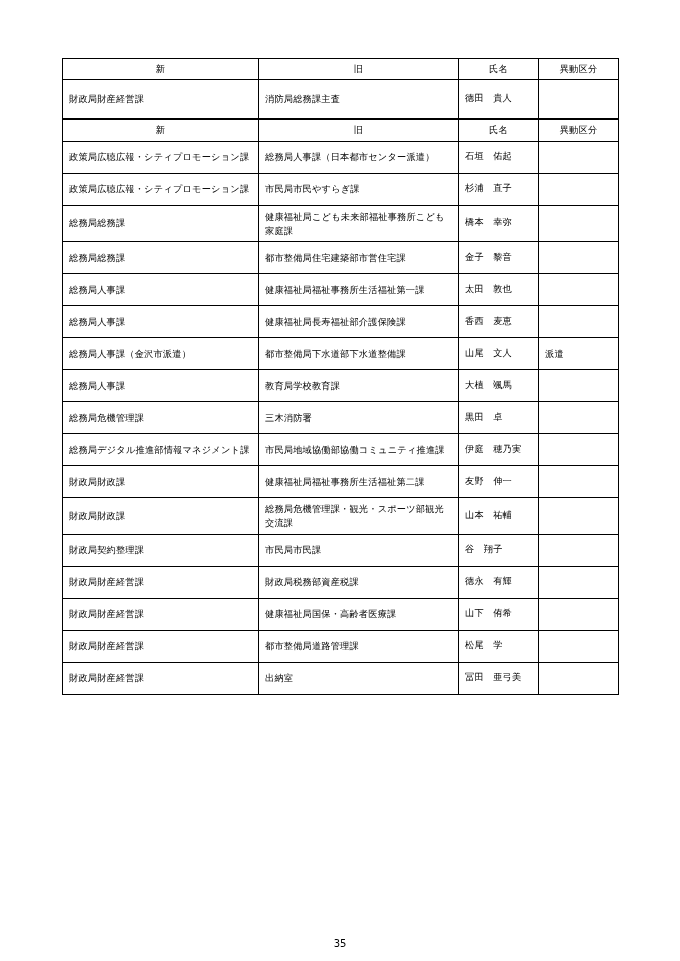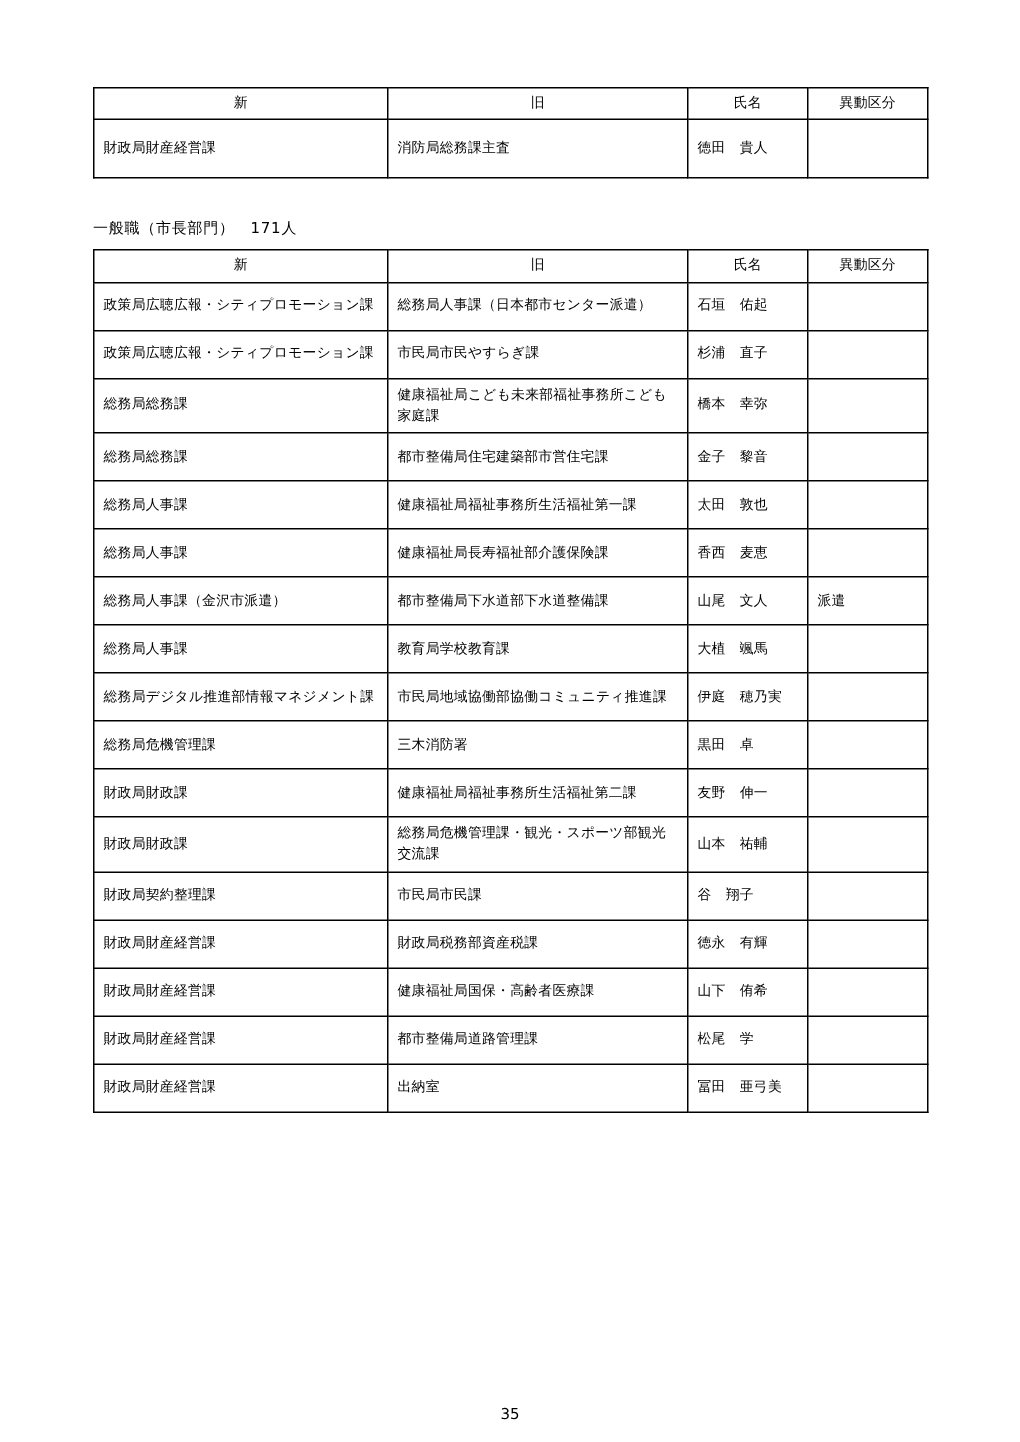--- a/index.html
+++ b/index.html
@@ -96,21 +96,20 @@
     <tbody>
       <tr class="row-1">
         <td>財政局財産経営課</td>
         <td>消防局総務課主査</td>
         <td class="name-cell">徳田　貴人</td>
         <td class="class-cell"></td>
       </tr>
     </tbody>
   </table>
 
-  <div class="section-title">一般職（市長部門）　171人</div>
 
   <table class="doc-table tbl2">
     <colgroup>
       <col class="col-new">
         <col class="col-old">
         <col class="col-name">
         <col class="col-class">
     </colgroup>
     <thead>
       <tr class="hdr-row">
@@ -163,32 +162,32 @@
         <td class="name-cell">山尾　文人</td>
         <td class="class-cell">派遣</td>
       </tr>
       <tr>
         <td>総務局人事課</td>
         <td>教育局学校教育課</td>
         <td class="name-cell">大植　颯馬</td>
         <td class="class-cell"></td>
       </tr>
       <tr>
+        <td>総務局危機管理課</td>
+        <td>三木消防署</td>
+        <td class="name-cell">黒田　卓</td>
+        <td class="class-cell"></td>
+      </tr>
+      <tr>
         <td>総務局デジタル推進部情報マネジメント課</td>
         <td>市民局地域協働部協働コミュニティ推進課</td>
         <td class="name-cell">伊庭　穂乃実</td>
         <td class="class-cell"></td>
       </tr>
       <tr>
-        <td>総務局危機管理課</td>
-        <td>三木消防署</td>
-        <td class="name-cell">黒田　卓</td>
-        <td class="class-cell"></td>
-      </tr>
-      <tr>
         <td>財政局財政課</td>
         <td>健康福祉局福祉事務所生活福祉第二課</td>
         <td class="name-cell">友野　伸一</td>
         <td class="class-cell"></td>
       </tr>
       <tr>
         <td>財政局財政課</td>
         <td class="two-line">総務局危機管理課・観光・スポーツ部観光交流課</td>
         <td class="name-cell">山本　祐輔</td>
         <td class="class-cell"></td>

